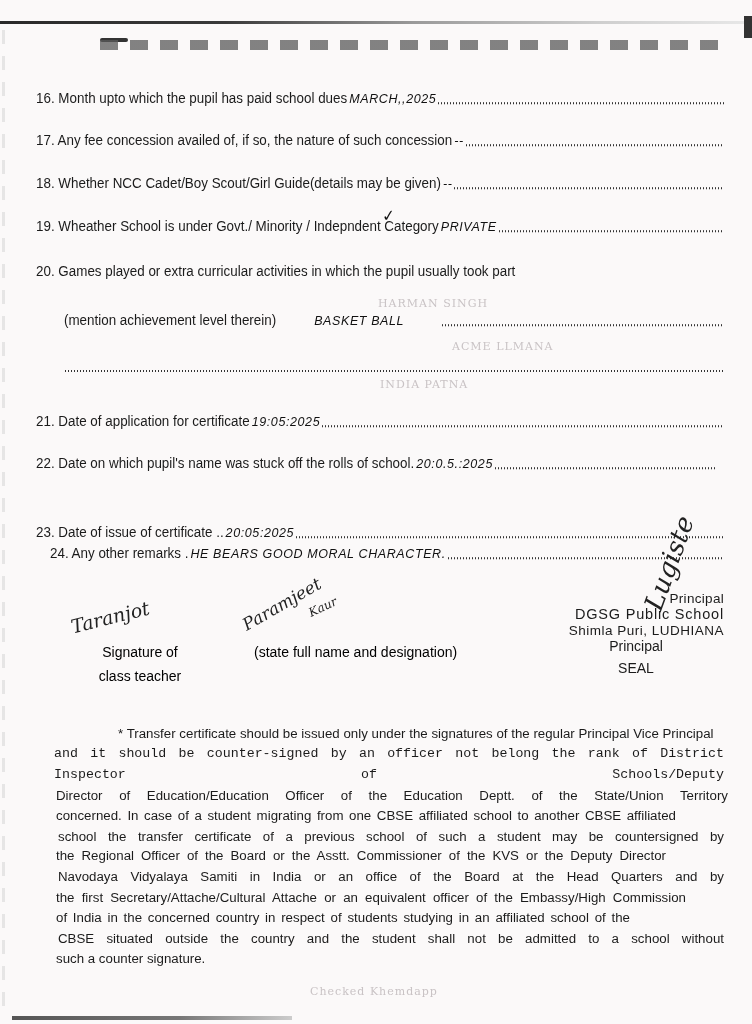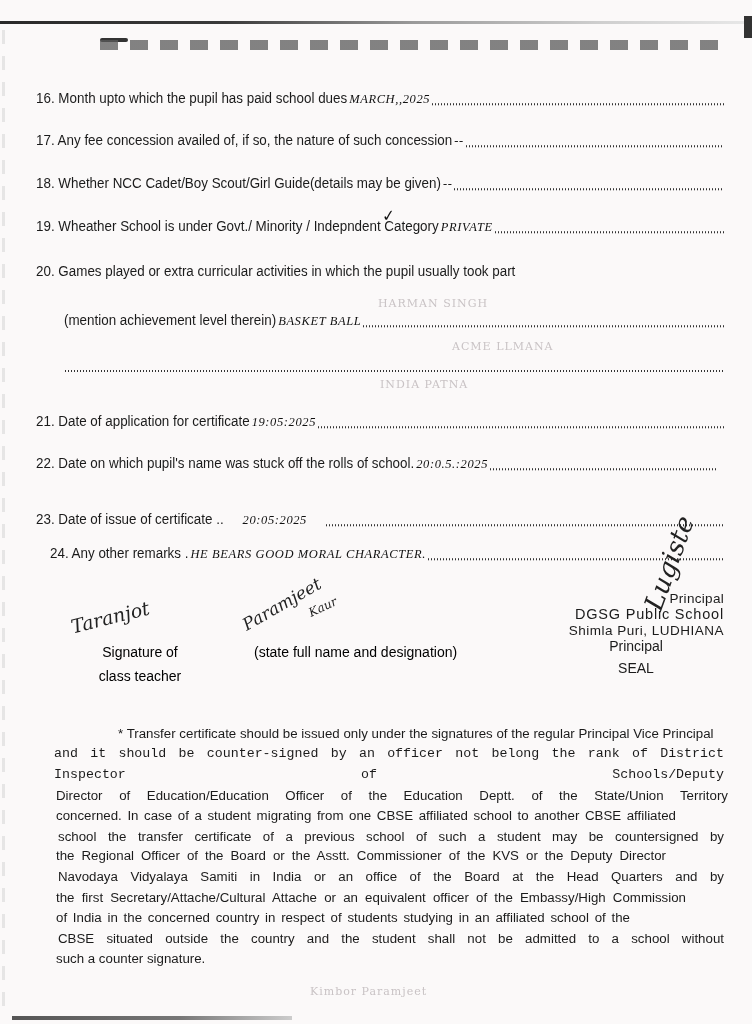--- a/index.html
+++ b/index.html
@@ -37,21 +37,21 @@
     }
     .line {
       position: absolute; left: 36px; right: 28px;
       display: flex; align-items: baseline;
       font-size: 13.4px; white-space: nowrap;
       transform: scaleY(1.05);
     }
     .line .lbl { flex: 0 0 auto; }
     .line .val {
       flex: 0 0 auto;
-      font-family: Liberation Serif, serif;
+      font-family: Liberation Sans, sans-serif;
       font-style: italic; font-size: 12.5px; letter-spacing: 0.6px;
       color: #111; margin-left: 2px;
     }
     .line .dots {
       flex: 1 1 auto; margin-left: 1px; height: 2px; align-self: flex-end; margin-bottom: 2px;
       background-image: radial-gradient(circle, #333 0.7px, transparent 0.9px);
       background-size: 3px 2px; background-repeat: repeat-x;
     }
     .sub-line { left: 64px; }
     .blank-line {
@@ -123,40 +123,40 @@
   <span class="tick" style="left:382px; top:206px;">✓</span>
   <div class="line" style="top:219px;">
     <span class="lbl"><span>19.</span> <span>Wheather School is under Govt./ Minority / Indepndent Category</span></span>
     <span class="val">PRIVATE</span>
     <span class="dots"></span>
   </div>
 
   <div class="line" style="top:264px;">
     <span class="lbl"><span>20.</span> <span>Games played or extra curricular activities in which the pupil usually took part</span></span>
   </div>
-  <div class="line sub-line" style="top:313px;">
+  <div class="line sub-line" style="top:313px;gap:36px;">
     <span class="lbl">(mention achievement level therein)</span>
     <span class="val">BASKET BALL</span>
     <span class="dots"></span>
   </div>
   <div class="blank-line" style="top:370px;"></div>
 
   <div class="line" style="top:414px;">
     <span class="lbl"><span>21.</span> <span>Date of application for certificate</span></span>
     <span class="val">19:05:2025</span>
     <span class="dots"></span>
   </div>
 
   <div class="line" style="top:456px; right:36px;">
     <span class="lbl"><span>22.</span> <span>Date on which pupil's name was stuck off the rolls of school</span>.</span>
     <span class="val">20:0.5.:2025</span>
     <span class="dots"></span>
   </div>
 
-  <div class="line" style="top:512px;gap:17px;">
+  <div class="line" style="top:525px;">
     <span class="lbl"><span>23.</span> <span>Date of issue of certificate</span> ..</span>
     <span class="val">20:05:2025</span>
     <span class="dots"></span>
   </div>
 
   <div class="line" style="top:546px; left:50px;">
     <span class="lbl"><span>24.</span> <span>Any other remarks</span> .</span>
     <span class="val">HE BEARS GOOD MORAL CHARACTER.</span>
     <span class="dots"></span>
   </div>
@@ -193,15 +193,15 @@
     <p style="width:620px;" class="j">concerned. In case of a student migrating  from one CBSE affiliated school to another CBSE affiliated</p>
     <p class="j" style="margin-left:2px;">school the transfer certificate of a previous  school of such a student may be countersigned by</p>
     <p style="width:610px;" class="j">the Regional Officer of the Board or the Asstt. Commissioner of the KVS or the Deputy Director</p>
     <p class="j" style="margin-left:2px;">Navodaya Vidyalaya Samiti in India or an office of the Board at the Head Quarters  and by</p>
     <p style="width:630px;" class="j">the first Secretary/Attache/Cultural Attache  or an equivalent  officer  of the Embassy/High Commission</p>
     <p style="width:574px;" class="j">of India in  the concerned country in respect  of students  studying in an affiliated school of the</p>
     <p class="j" style="margin-left:2px;">CBSE situated outside the country and the student shall not be admitted to a school without</p>
     <p>such a counter signature.</p>
   </div>
 
-  <span class="ghost" style="left:310px; top:985px;">Kimbor  Paramjeet</span>
+  <span class="ghost" style="left:310px; top:985px;">Checked  Khemdapp</span>
   <div class="bottom-rule"></div>
 </div>
 
 </body></html>

